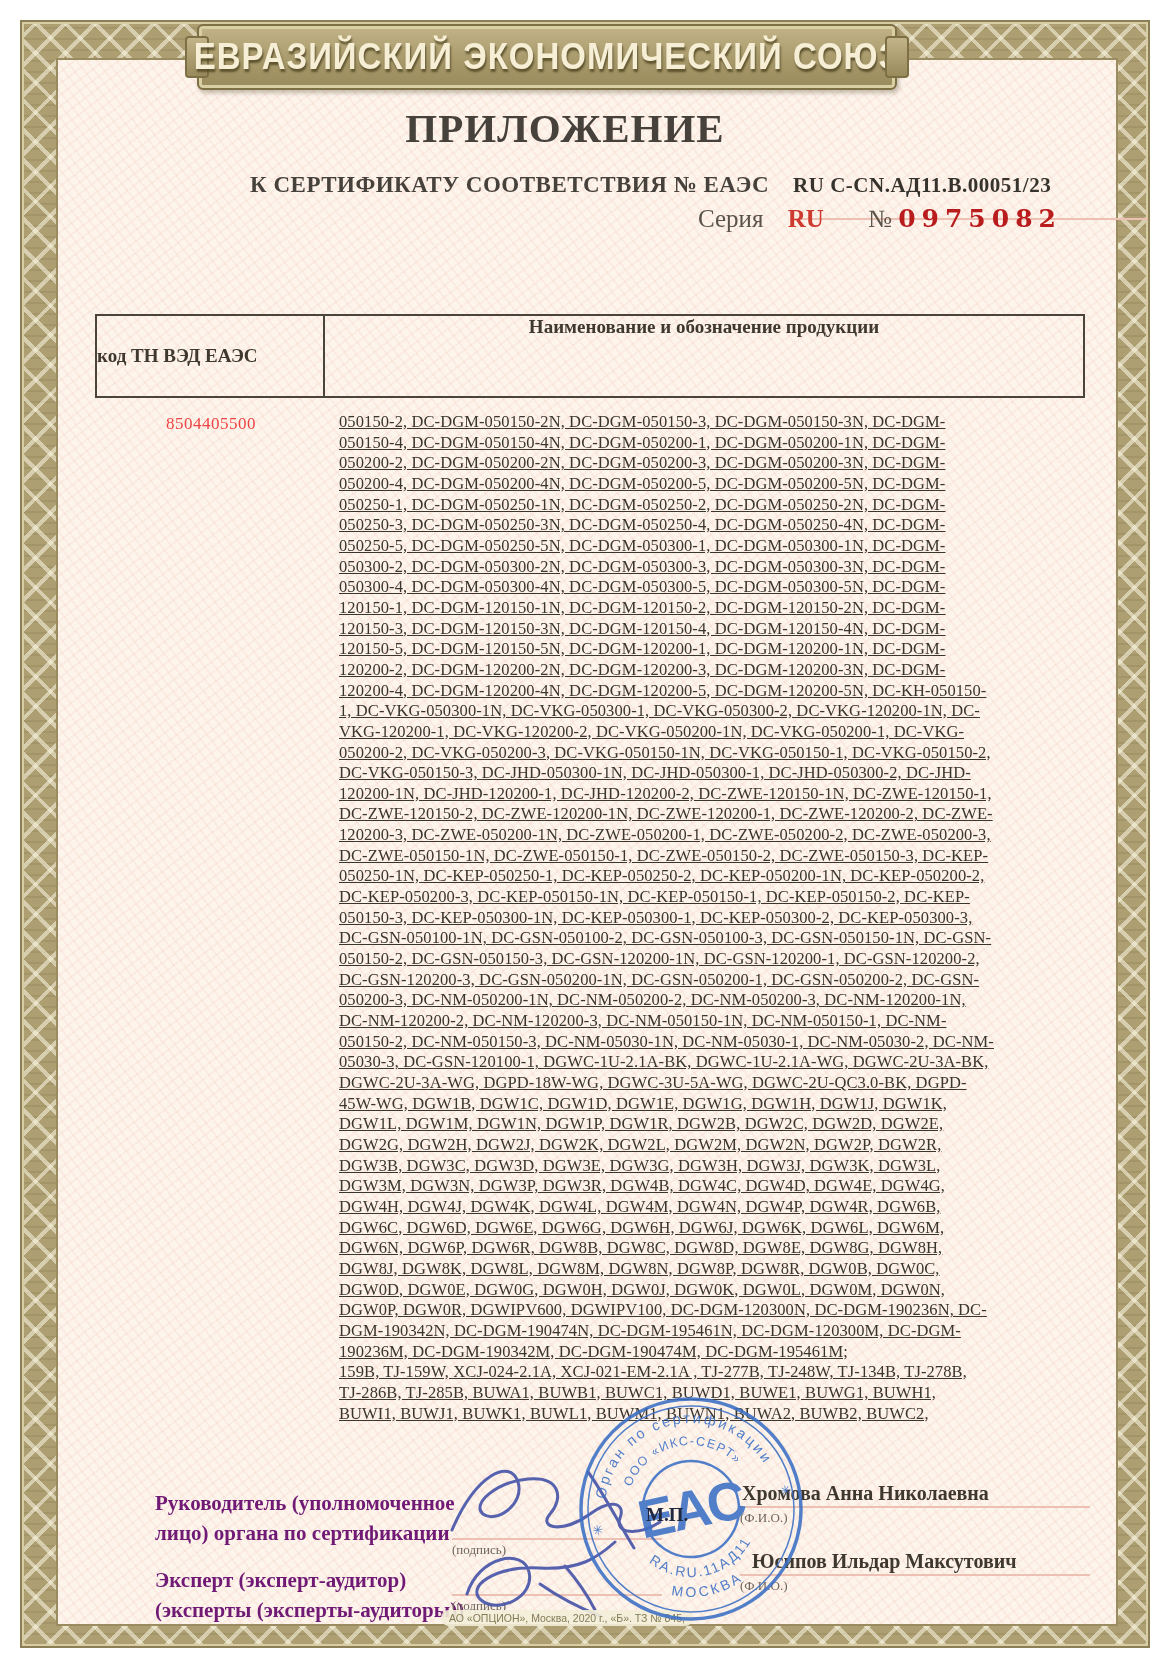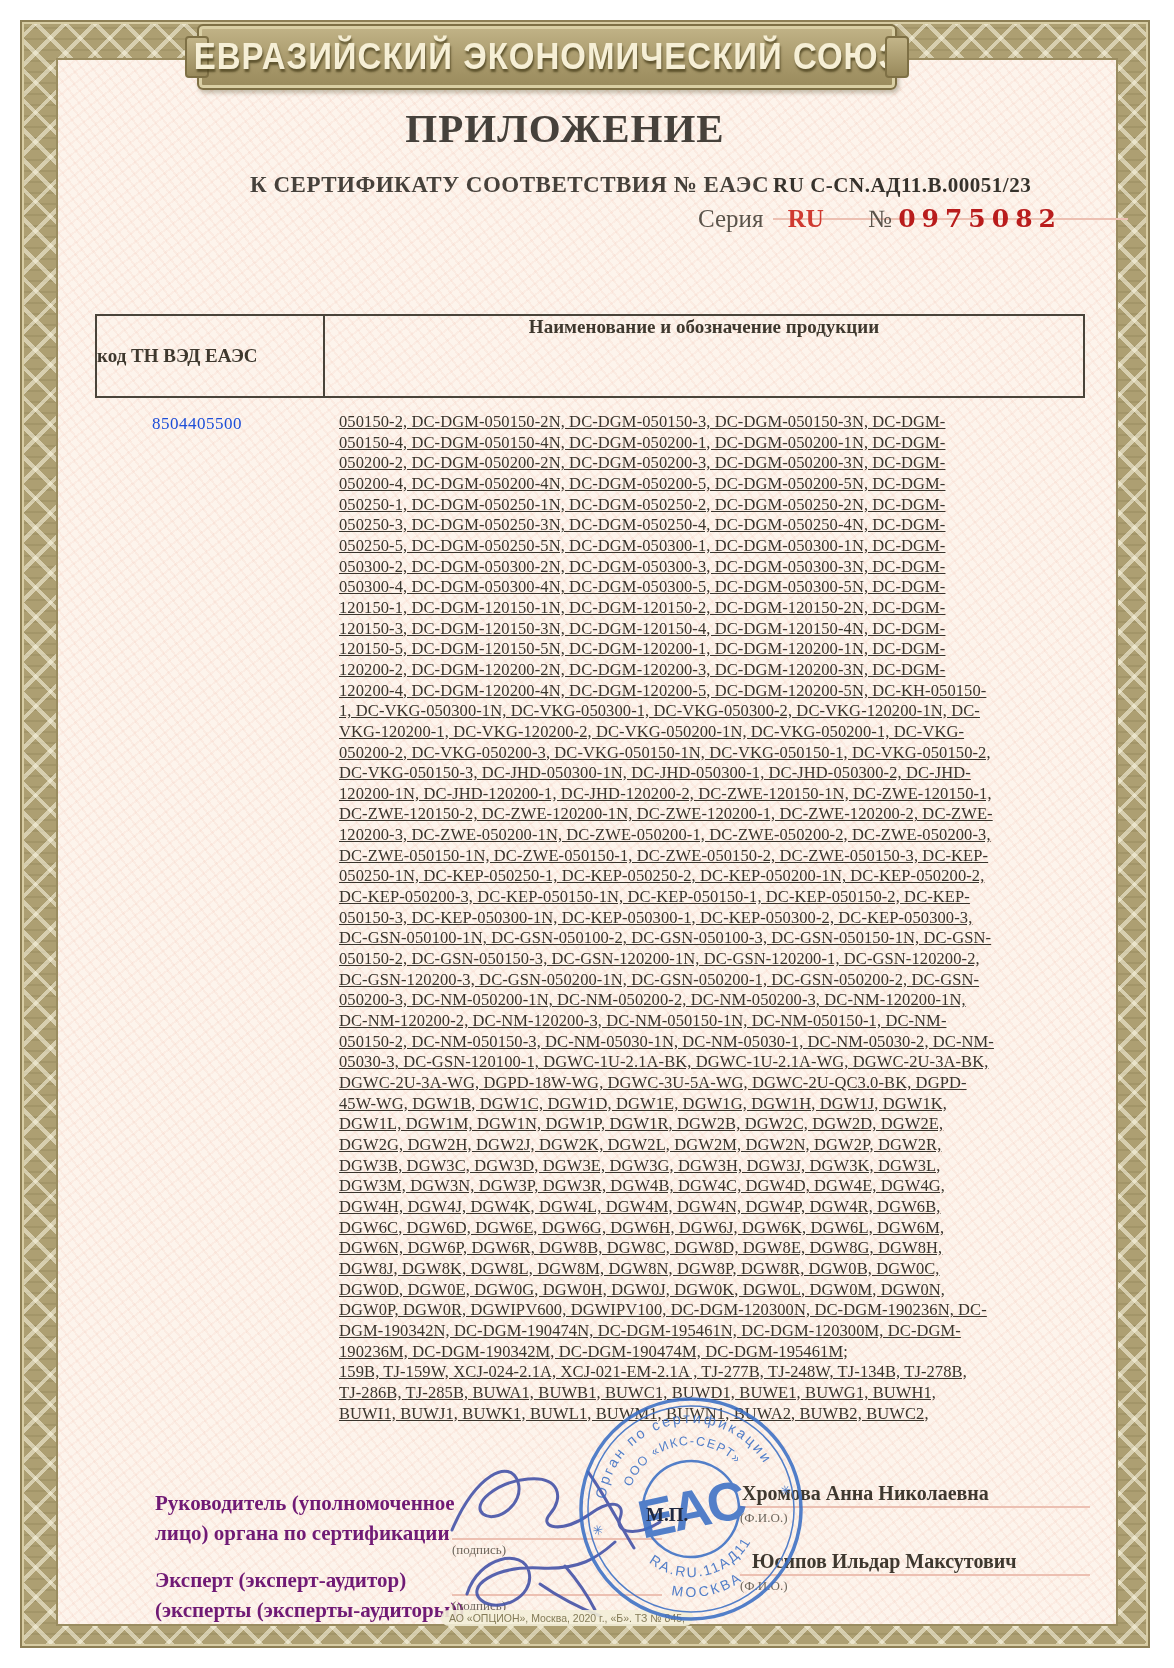--- a/index.html
+++ b/index.html
@@ -28,35 +28,35 @@
   .banner:before,.banner:after{content:"";position:absolute;top:10px;width:20px;height:38px;
     background:linear-gradient(#c2b488,#998a5c);border:2px solid #7e7045;border-radius:4px;}
   .banner:before{left:-14px;} .banner:after{right:-14px;}
   .banner-text{font-family:"Liberation Sans", sans-serif;font-weight:bold;font-size:33px;
     letter-spacing:1px;color:#f6efd6;text-shadow:1px 2px 2px rgba(70,60,25,.75);
     transform:scaleY(1.12);white-space:nowrap;}
   .title{position:absolute;left:0;top:104px;width:1130px;text-align:center;
     font-size:41px;font-weight:bold;color:#46413b;letter-spacing:1px;}
   .subtitle-row{position:absolute;left:250px;top:172px;white-space:nowrap;}
   .subtitle-label{font-size:23px;font-weight:bold;color:#46413b;letter-spacing:.5px;}
-  .cert-number{display:inline-block;margin-left:0;min-width:355px;font-size:21px;font-weight:bold;
+  .cert-number{display:inline-block;margin-left:20px;min-width:355px;font-size:21px;font-weight:bold;
     color:#36322c;border-bottom:2px solid #ecc0b2;padding-bottom:20px;letter-spacing:.5px;}
   .series-row{position:absolute;left:698px;top:204px;white-space:nowrap;font-size:25px;color:#5a534a;}
   .series-code{color:#cf3a30;font-weight:bold;margin-left:18px;}
   .numero{margin-left:38px;color:#5a534a;}
   .serial{color:#b91c1c;font-weight:bold;letter-spacing:6px;
     font-family:"DejaVu Serif", serif;}
   
   .thead{position:absolute;left:95px;top:314px;width:986px;height:80px;
     border:2px solid #4a443a;display:flex;}
   .thead .c1{width:226px;border-right:2px solid #4a443a;display:flex;align-items:center;justify-content:flex-start;}
   .thead .c2{flex:1;display:flex;align-items:flex-start;justify-content:center;}
   .thead span{font-weight:bold;font-size:19px;color:#3e382e;}
   
-  .tnved{position:absolute;left:152px;top:414px;font-size:17px;color:#1d4ed8;letter-spacing:.5px;}
+  .tnved{position:absolute;left:166px;top:414px;font-size:17px;color:#ef4444;letter-spacing:.5px;}
   .plist{position:absolute;left:339px;top:412px;width:700px;}
   .pline{font-size:16.5px;line-height:20.65px;color:#3a352d;white-space:nowrap;letter-spacing:.1px;text-decoration:underline;}
   
   .flabel{position:absolute;font-weight:bold;font-size:21px;line-height:30px;color:#701a75;}
   .sigline{position:absolute;height:0;border-bottom:2px solid #ecc0b2;}
   .caption{position:absolute;font-size:13px;color:#6e665c;text-align:left;}
   .fname{position:absolute;font-weight:bold;font-size:20px;color:#3e382f;white-space:nowrap;}
   .mp{position:absolute;left:646px;top:1504px;font-size:19px;font-weight:bold;color:#20283f;z-index:8;}
   .stamp{position:absolute;left:572px;top:1388px;width:238px;height:242px;z-index:7;
     transform:rotate(-12deg);opacity:.88;}

